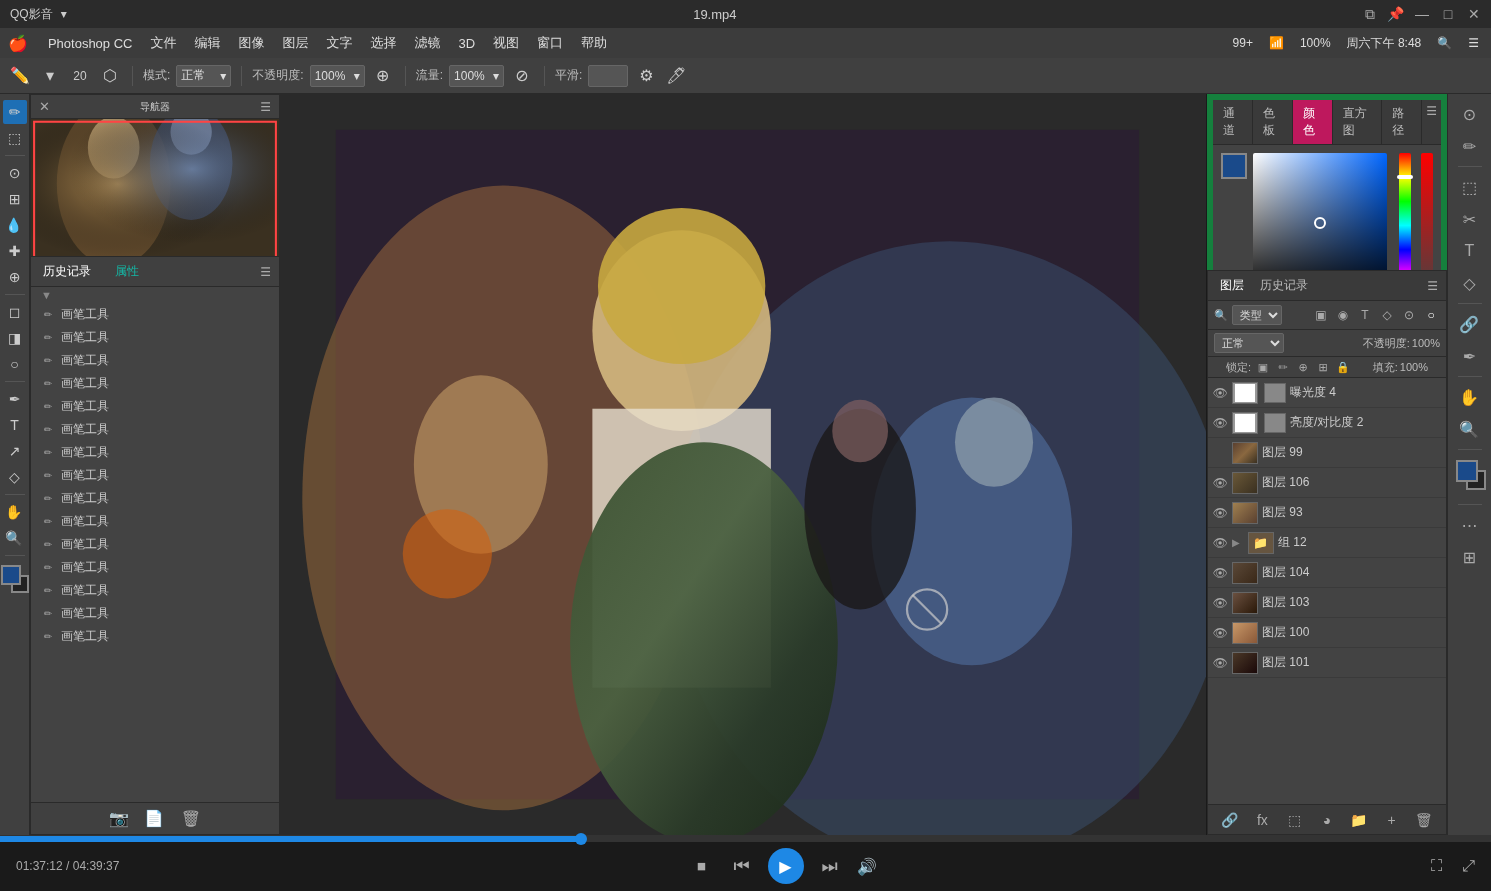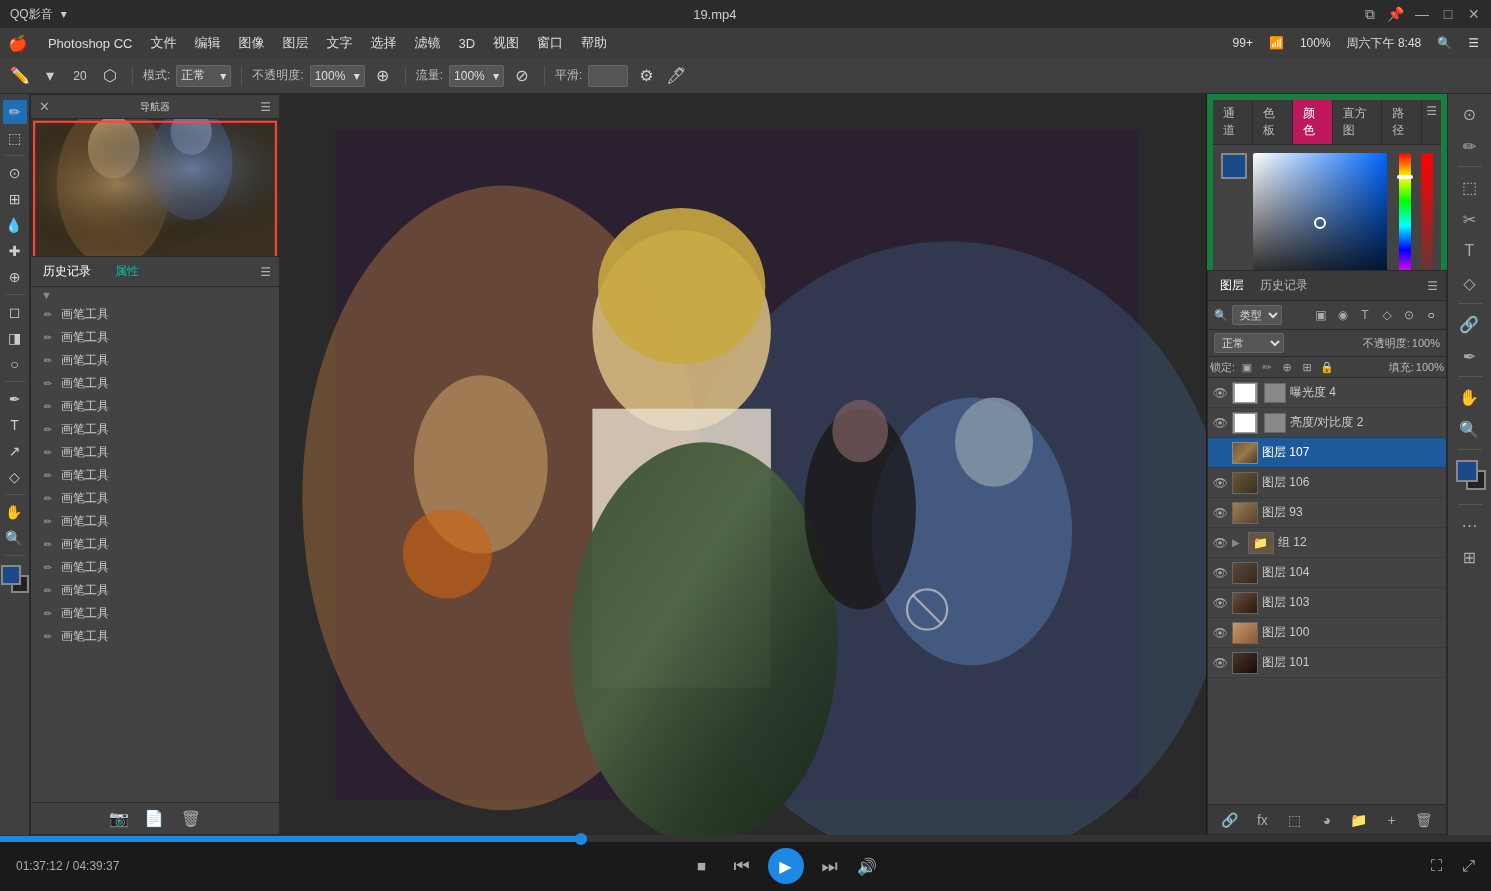--- a/index.html
+++ b/index.html
@@ -478,21 +478,21 @@
       margin-left: auto;
       display: flex;
       align-items: center;
       gap: 2px;
       font-size: 11px;
       color: #bbb;
     }
     #layers-panel .lock-row {
       display: flex;
       align-items: center;
-      padding: 2px 2px;
+      padding: 2px 18px;
       border-bottom: 1px solid #2a2a2a;
       gap: 4px;
       background: #404040;
     }
     #layers-panel .lock-label {
       font-size: 11px;
       color: #bbb;
     }
     #layers-panel .lock-icons {
       display: flex;
@@ -1093,26 +1093,26 @@
 
     <div class="layer-item">
       <div class="layer-eye">👁</div>
       <div class="layer-thumb adjustment" style="background:#999;display:flex;align-items:center;justify-content:center;">
         <div style="width:20px;height:18px;background:#fff;"></div>
       </div>
       <div class="layer-thumb" style="background:#888;margin-left:2px;width:22px;height:20px;"></div>
       <span class="layer-name">亮度/对比度 2</span>
     </div>
 
-
-    <div class="layer-item active">
+    <div class="layer-item">
       <div class="layer-eye" style="opacity:0;"></div>
-      <div class="layer-thumb" style="background:linear-gradient(135deg,#6a5838,#9a7848,#4a3828);width:26px;height:22px;border:1px solid #888;"></div>
-      <span class="layer-name">图层 107</span>
-    </div>
+      <div class="layer-thumb" style="background:linear-gradient(135deg,#5a4030,#8a6840,#3a3020);width:26px;height:22px;"></div>
+      <span class="layer-name">图层 99</span>
+    </div>
+
 
     <div class="layer-item">
       <div class="layer-eye">👁</div>
       <div class="layer-thumb" style="background:linear-gradient(135deg,#6a5838,#3a3020);width:26px;height:22px;"></div>
       <span class="layer-name">图层 106</span>
     </div>
 
     <div class="layer-item">
       <div class="layer-eye">👁</div>
       <div class="layer-thumb" style="background:linear-gradient(135deg,#a08050,#5a4030);width:26px;height:22px;"></div>

